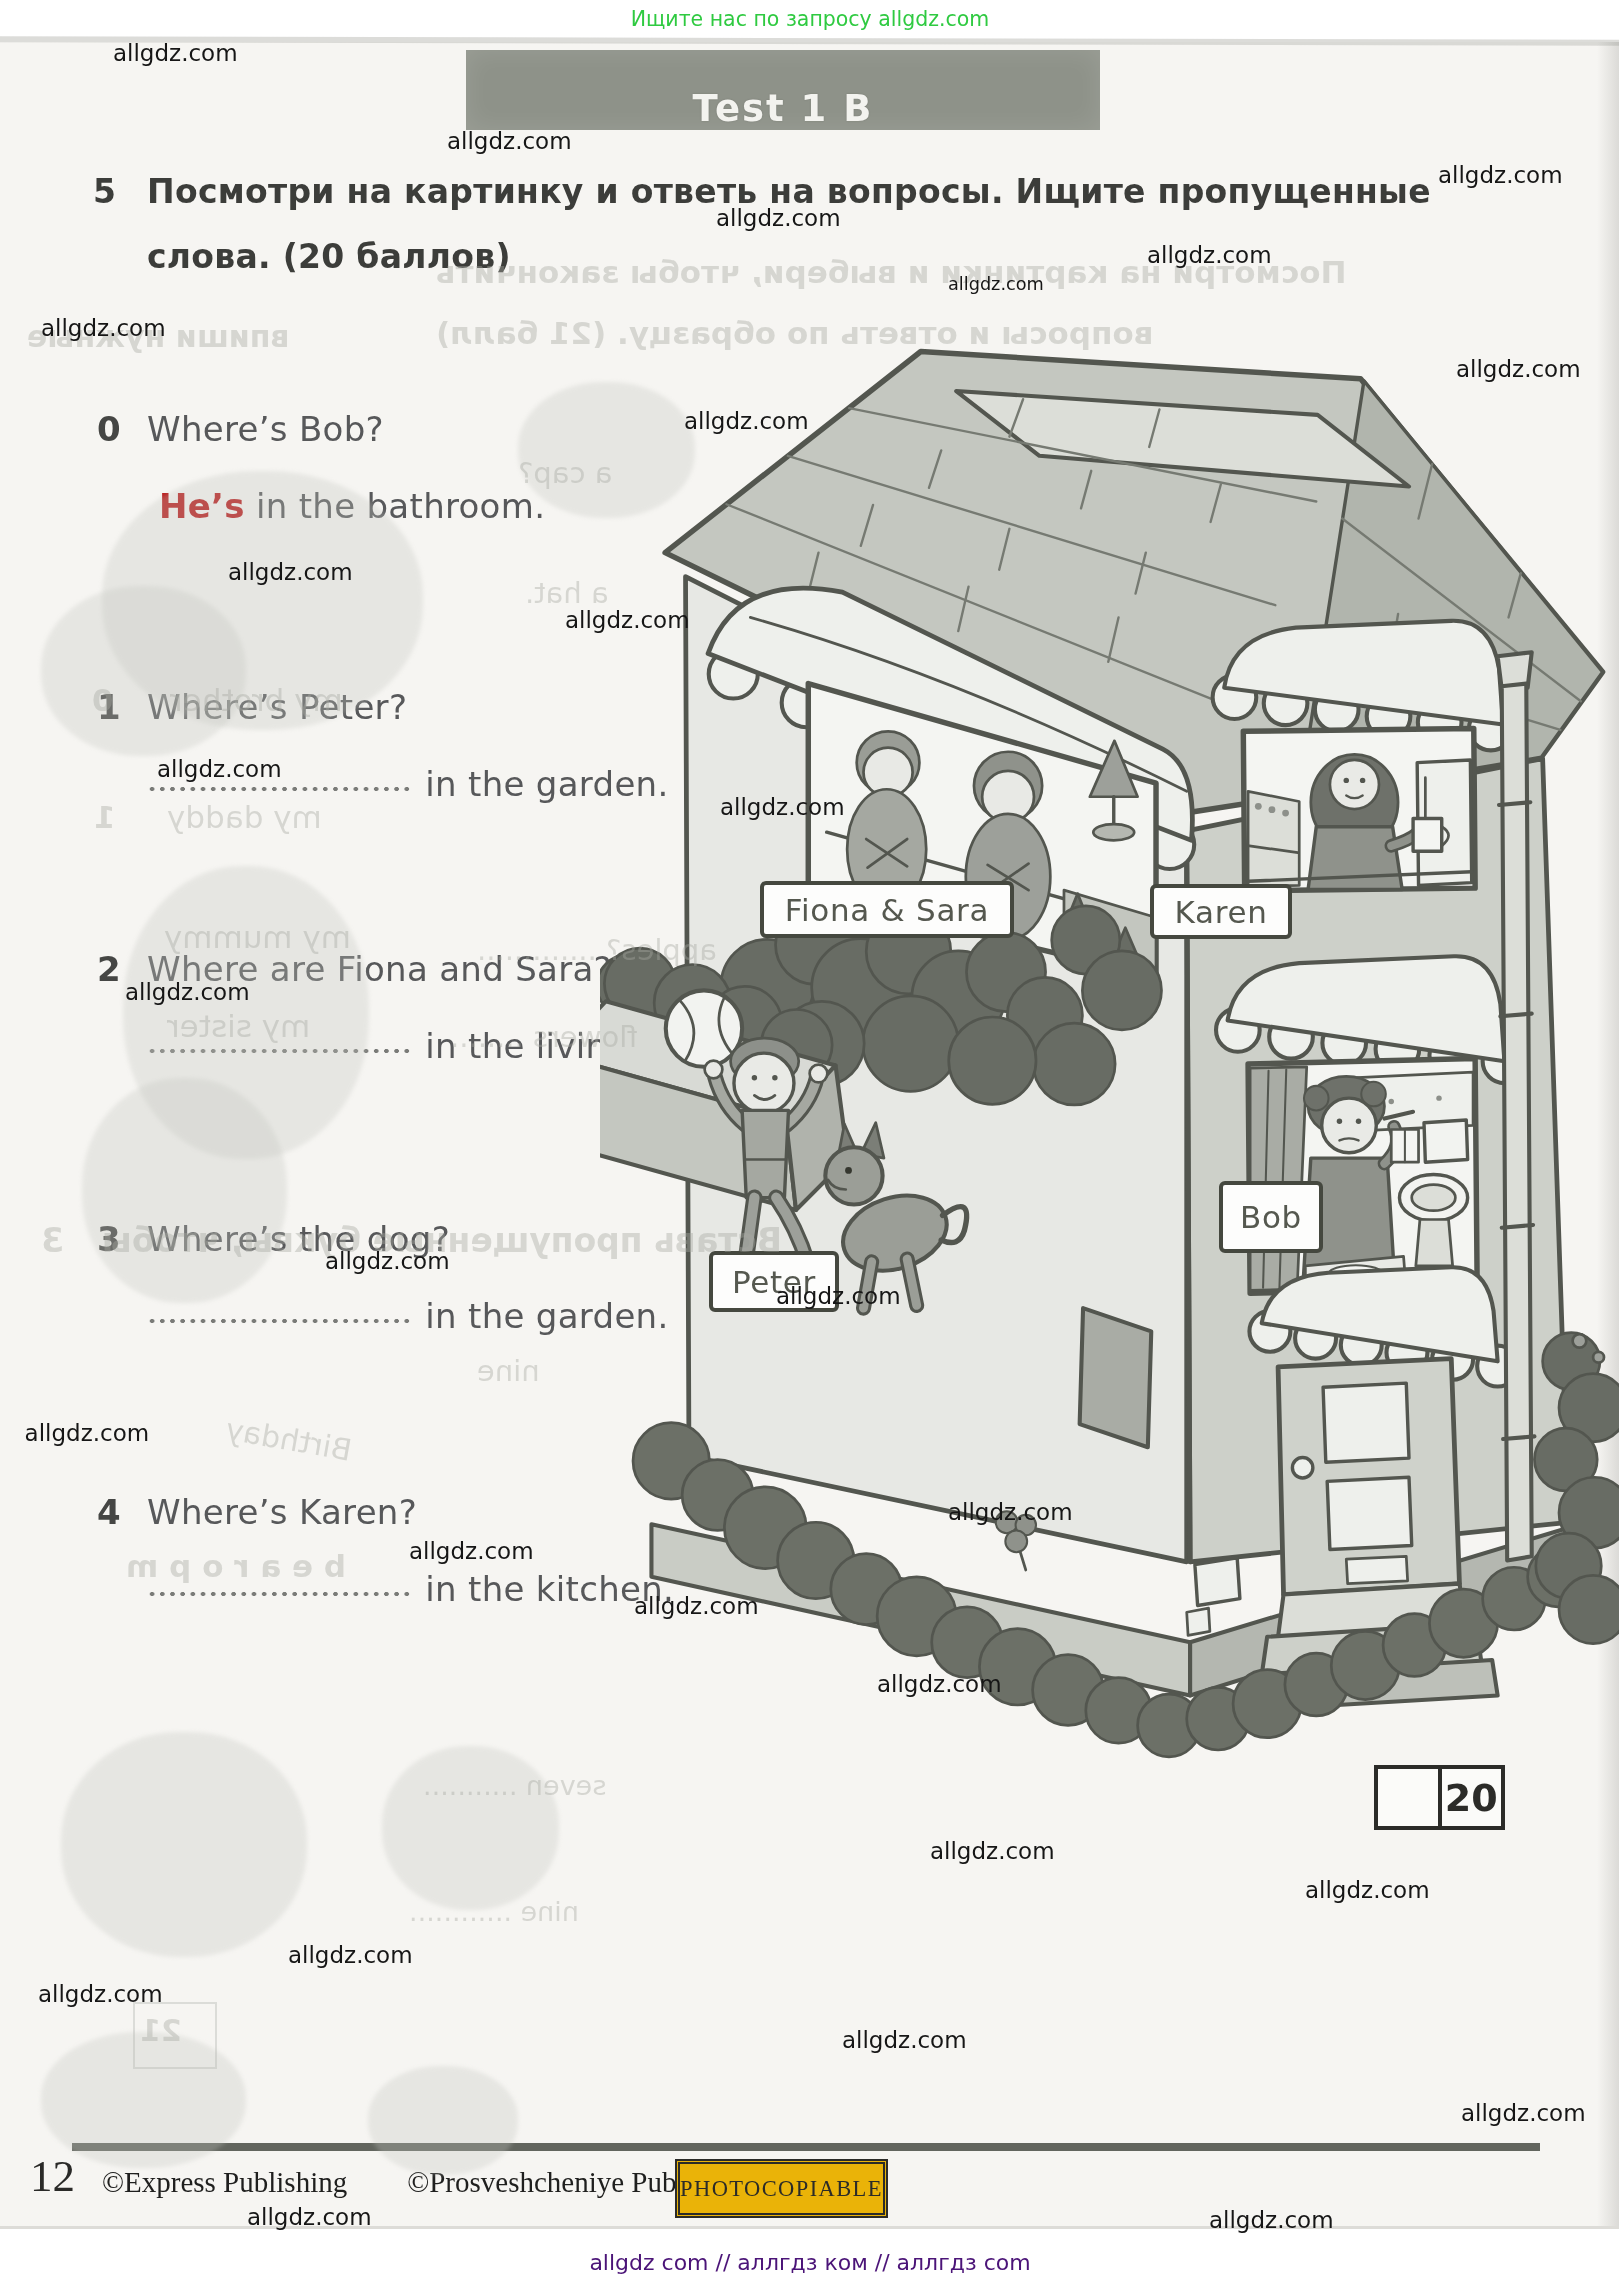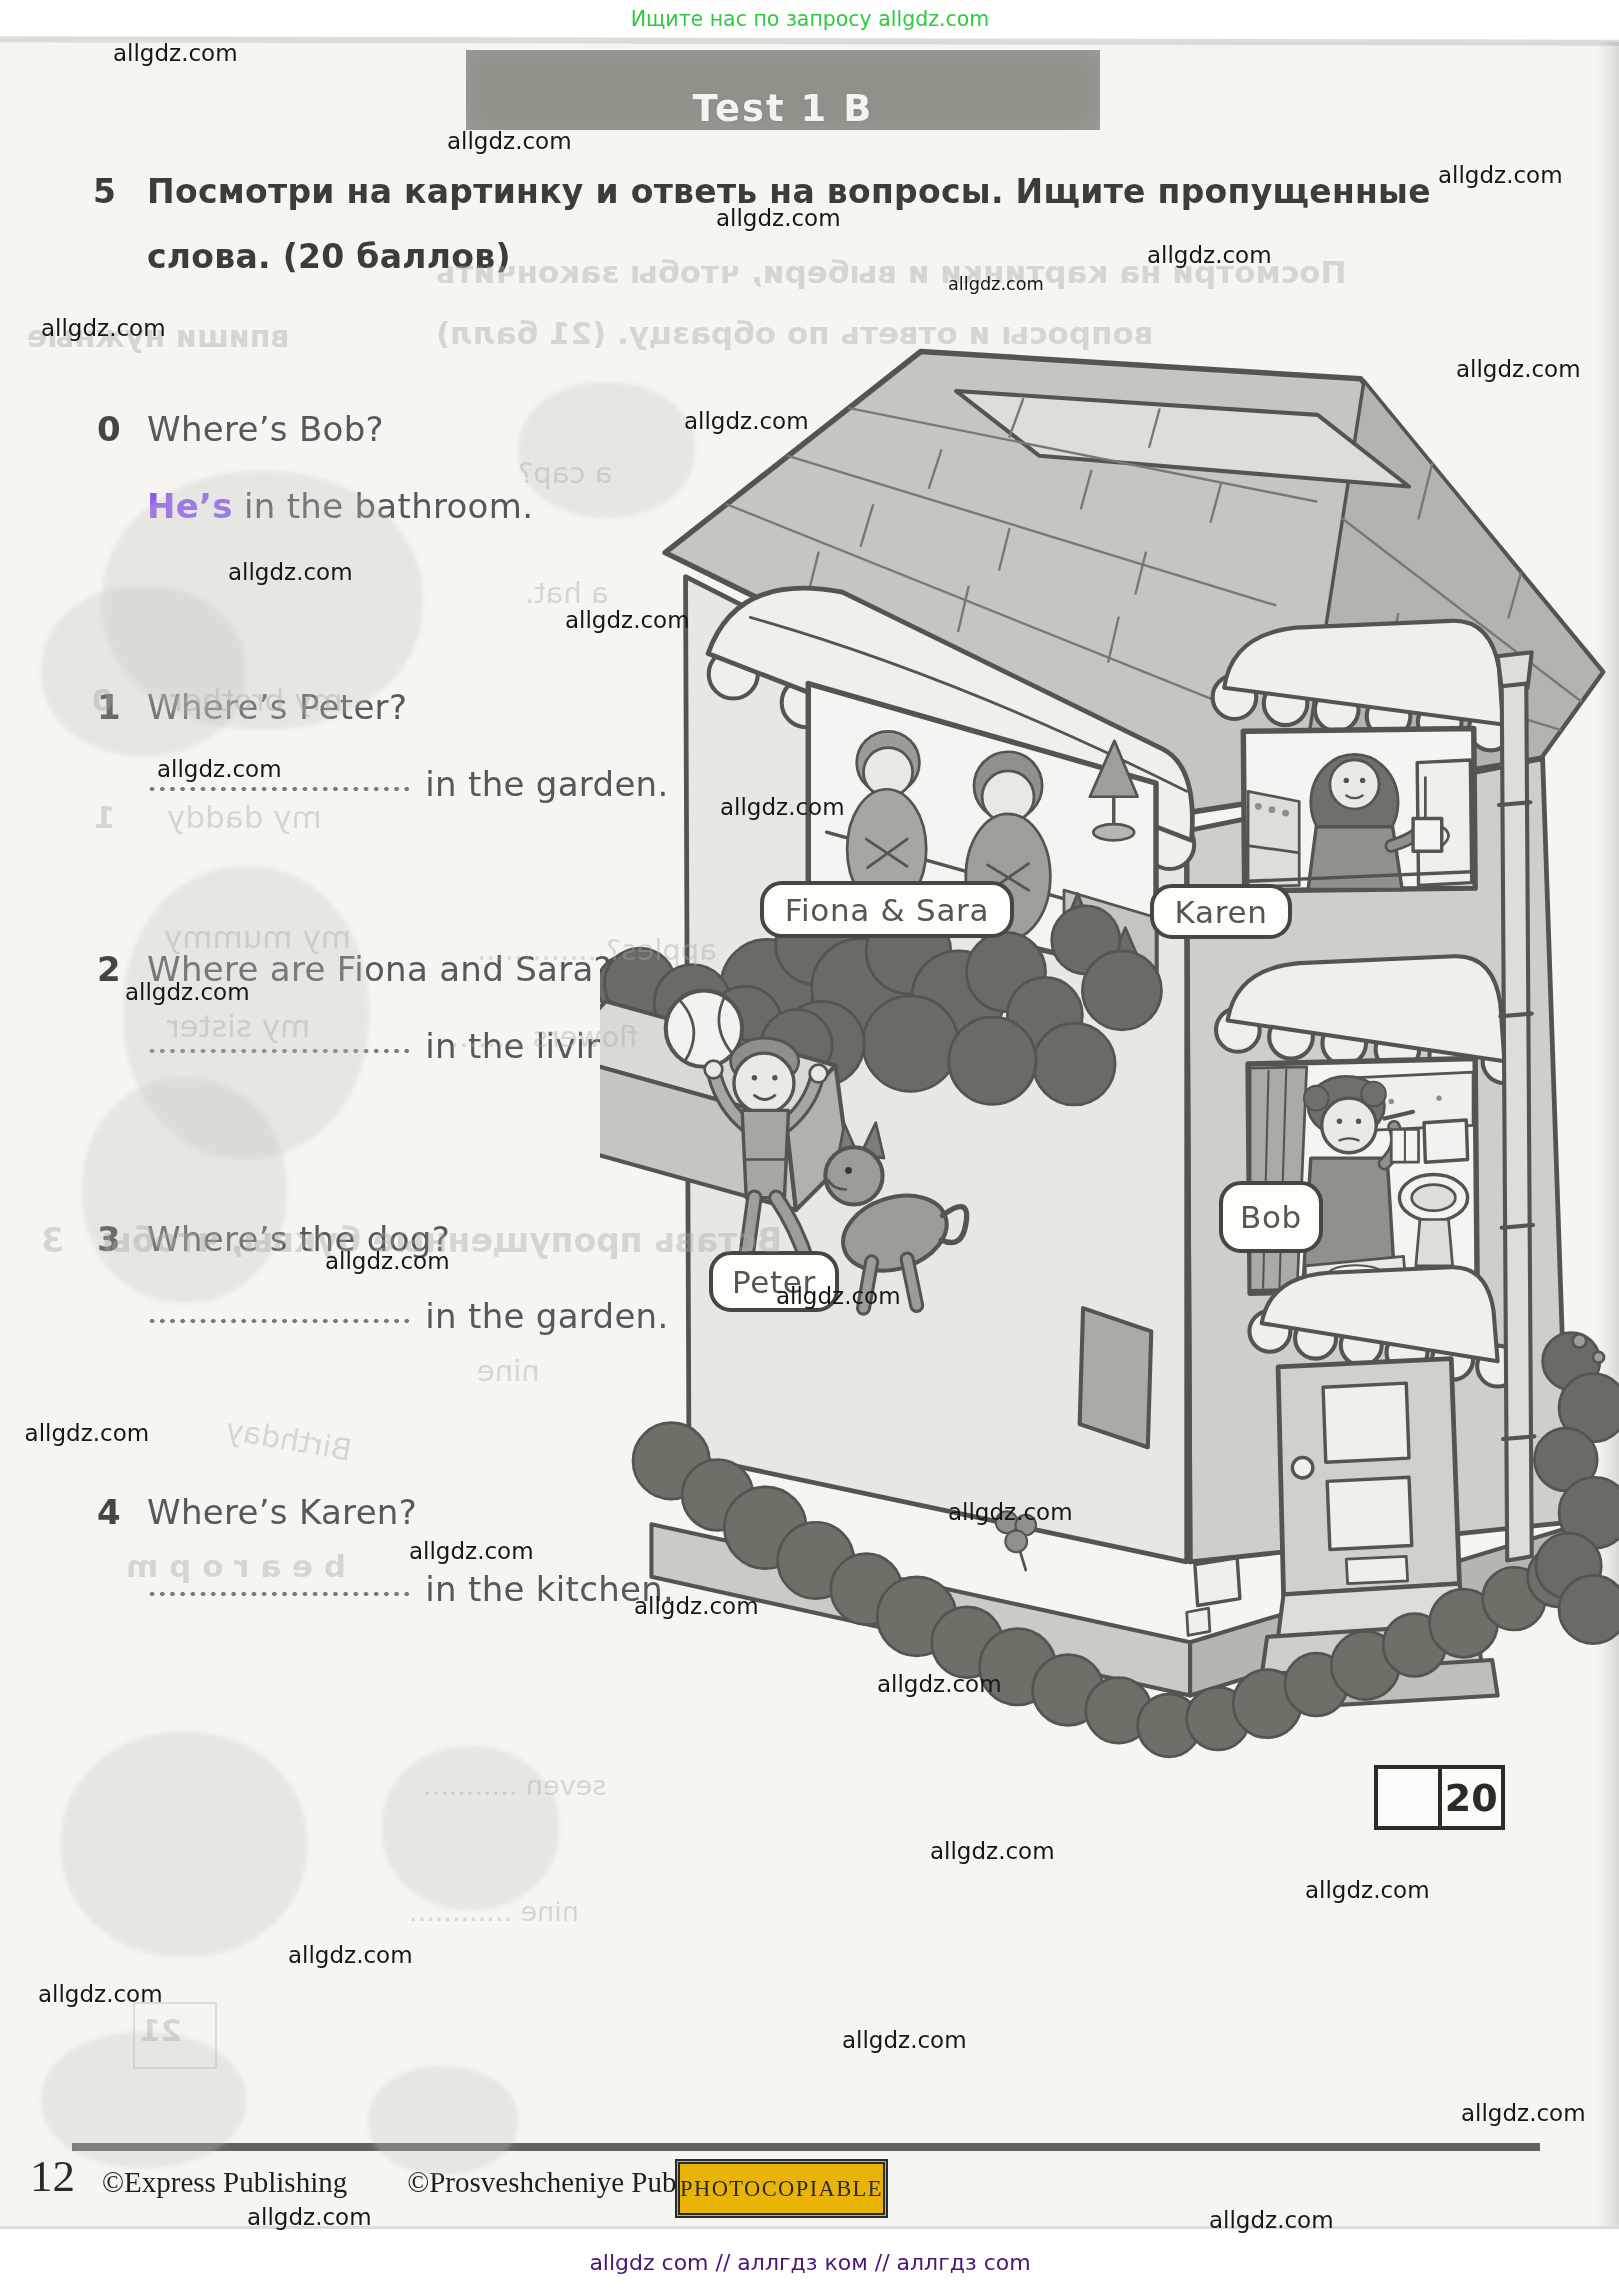--- a/index.html
+++ b/index.html
@@ -24,27 +24,27 @@
         text-shadow:0 0 1.4px rgba(60,60,55,.4);}
 
   .task-head{position:absolute;color:#3c3d3a;font-weight:bold;font-size:33px;letter-spacing:0.3px;}
   #task-num{left:93px;top:172px;}
   #task-line1{left:147px;top:172px;width:1337px;}
   #task-line2{left:147px;top:237px;width:955px;}
 
   .qnum{position:absolute;left:97px;font-size:34px;font-weight:bold;color:#454644;}
   .qtext{position:absolute;left:147px;font-size:34px;color:#57585a;letter-spacing:0.3px;}
   .ans{position:absolute;left:147px;font-size:34px;color:#57585a;letter-spacing:0.3px;white-space:nowrap;}
-  .ans b{color:#8b5cf6;}
+  .ans b{color:#b91c1c;margin-left:12px;}
   .dots{display:inline-block;width:266px;height:27px;margin-right:12.3px;
         background-image:radial-gradient(circle,#7a7b78 2px,rgba(0,0,0,0) 2.5px);
         background-size:10.2px 8.2px;background-repeat:repeat-x;background-position:left bottom 2.7px;}
 
   .badge{position:absolute;box-sizing:border-box;background:#fdfdfc;border:4.1px solid #45483f;
-        border-radius:22px;display:flex;align-items:center;justify-content:center;
+        border-radius:6px;display:flex;align-items:center;justify-content:center;
         color:#55584f;font-size:31px;letter-spacing:0.7px;}
 
   .score{position:absolute;left:1374px;top:1765px;width:131px;height:65px;box-sizing:border-box;
         border:4.8px solid #2b2b28;background:#fbfbf9;display:flex;}
   .score .cell-empty{width:50%;border-right:4.8px solid #2b2b28;}
   .score .cell-val{width:50%;display:flex;align-items:center;justify-content:center;
         font-size:38px;font-weight:bold;color:#2b2b28;}
 
   .footer-rule{position:absolute;left:72px;top:2143px;width:1468px;height:8.2px;background:#62655e;}
   .page-num{position:absolute;left:30px;top:2150px;font-family:"Liberation Serif",serif;

